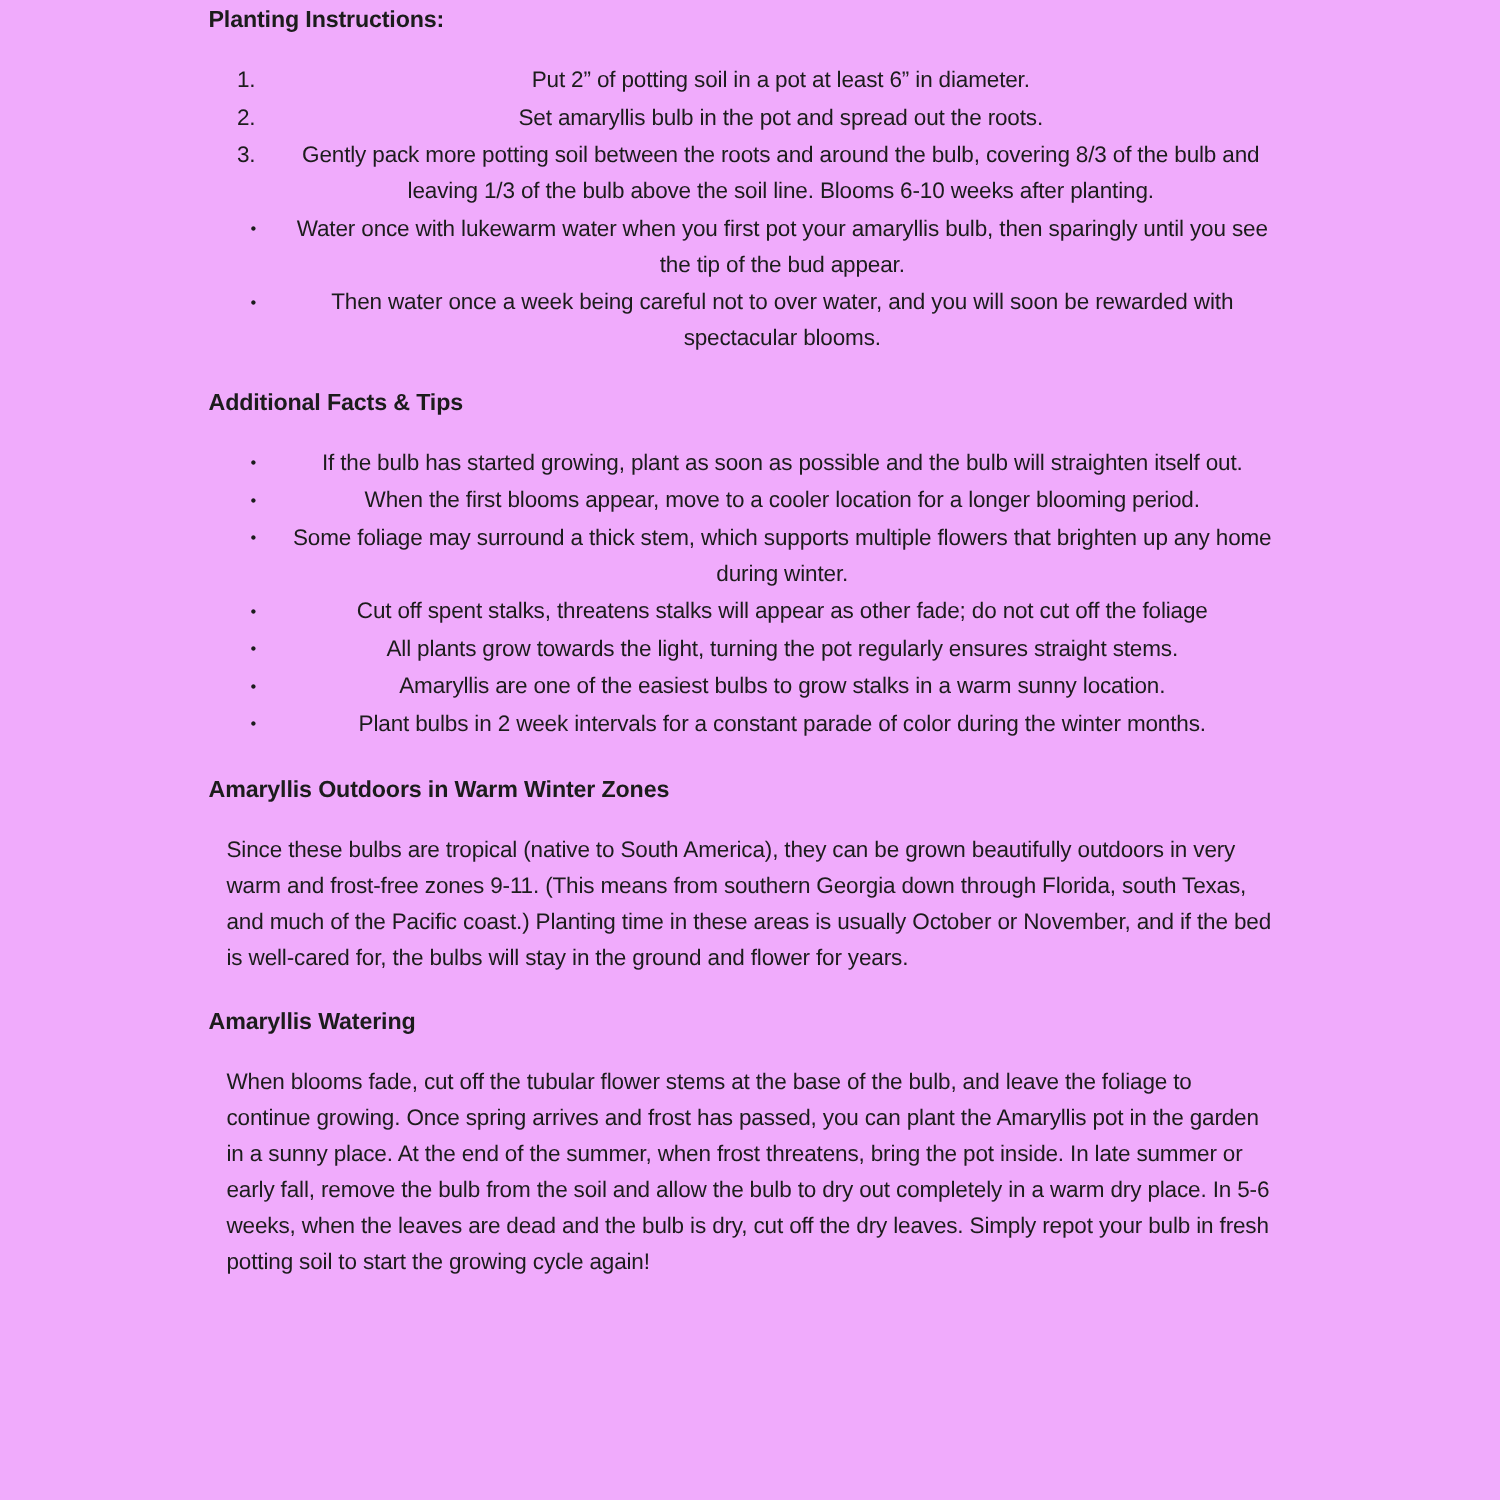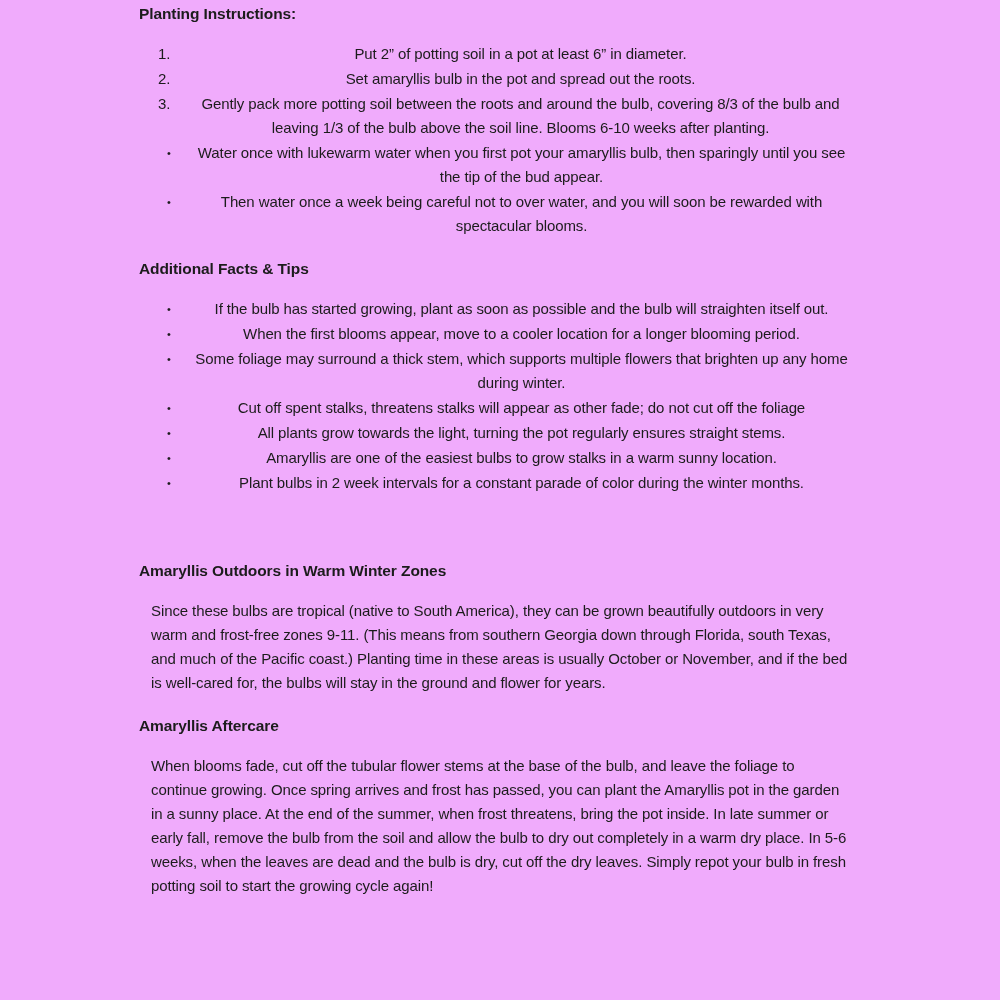--- a/index.html
+++ b/index.html
@@ -20,21 +20,21 @@
     line-height: 24px;
     letter-spacing: -0.1px;
     color: #1c1c1c;
   }
   .heading {
     font-weight: bold;
     font-size: 15.5px;
     margin: 19px 0 16px 0;
   }
   .heading.first { margin-top: 0; }
-  .heading.extra-space { margin-top: 64px; }
+  .heading.extra-space { margin-top: 20px; }
   .nlist, .blist { margin: 0; }
   .li {
     display: flex;
     margin-bottom: 1px;
   }
   .nlist .marker {
     flex: 0 0 33px;
     margin-left: 19px;
   }
   .blist .marker {
@@ -105,16 +105,16 @@
           <span class="marker">•</span>
           <span class="li-text">Amaryllis are one of the easiest bulbs to grow stalks in a warm sunny location.</span>
         </div>
         <div class="li">
           <span class="marker">•</span>
           <span class="li-text">Plant bulbs in 2 week intervals for a constant parade of color during the winter months.</span>
         </div>
       </div>
       <div class="heading extra-space">Amaryllis Outdoors in Warm Winter Zones</div>
       <div class="para">Since these bulbs are tropical (native to South America), they can be grown beautifully outdoors in very warm and frost-free zones 9-11. (This means from southern Georgia down through Florida, south Texas, and much of the Pacific coast.) Planting time in these areas is usually October or November, and if the bed is well-cared for, the bulbs will stay in the ground and flower for years.</div>
-      <div class="heading">Amaryllis Aftercare</div>
+      <div class="heading">Amaryllis Watering</div>
       <div class="para">When blooms fade, cut off the tubular flower stems at the base of the bulb, and leave the foliage to continue growing. Once spring arrives and frost has passed, you can plant the Amaryllis pot in the garden in a sunny place. At the end of the summer, when frost threatens, bring the pot inside. In late summer or early fall, remove the bulb from the soil and allow the bulb to dry out completely in a warm dry place. In 5-6 weeks, when the leaves are dead and the bulb is dry, cut off the dry leaves. Simply repot your bulb in fresh potting soil to start the growing cycle again!</div>
     </div>
 </div>
 
 </body></html>

